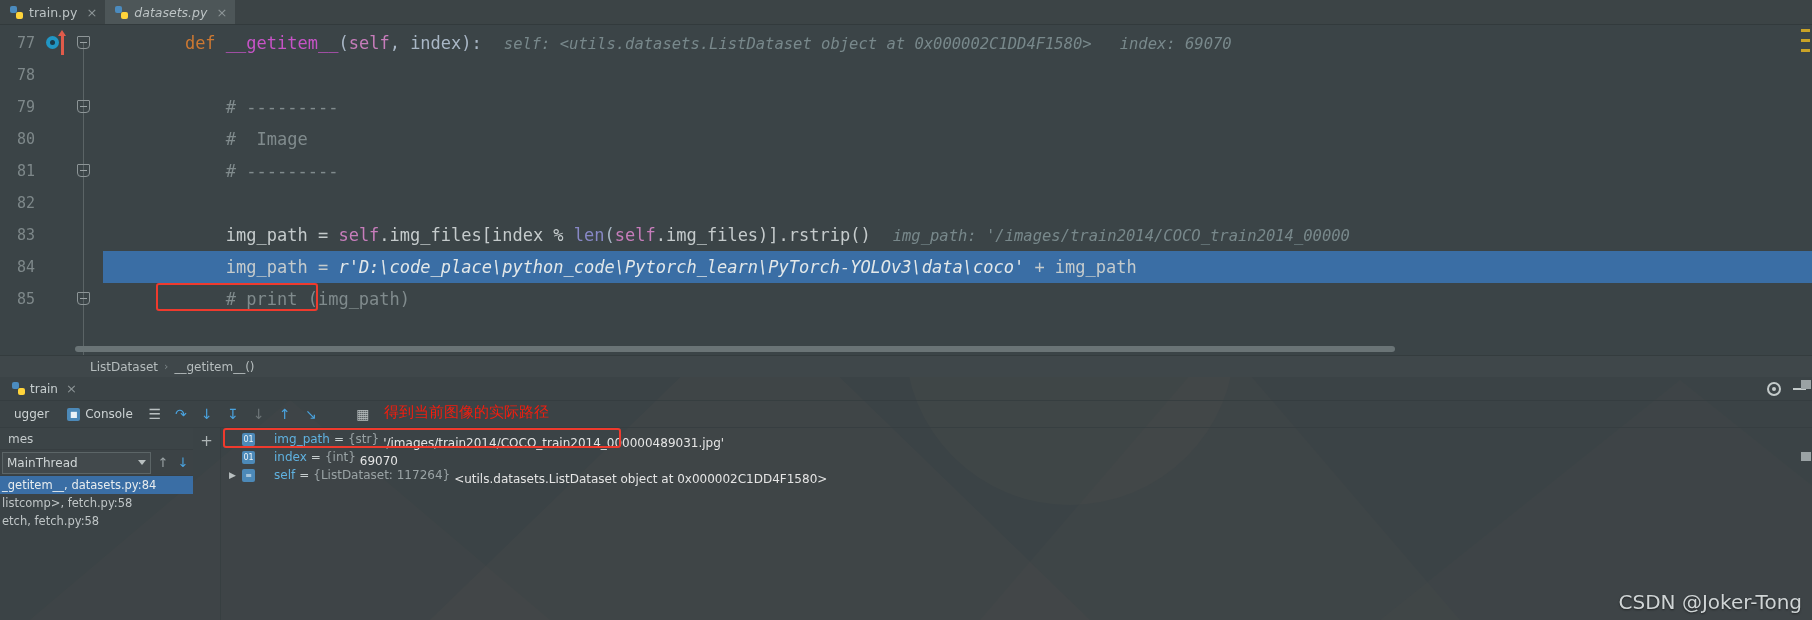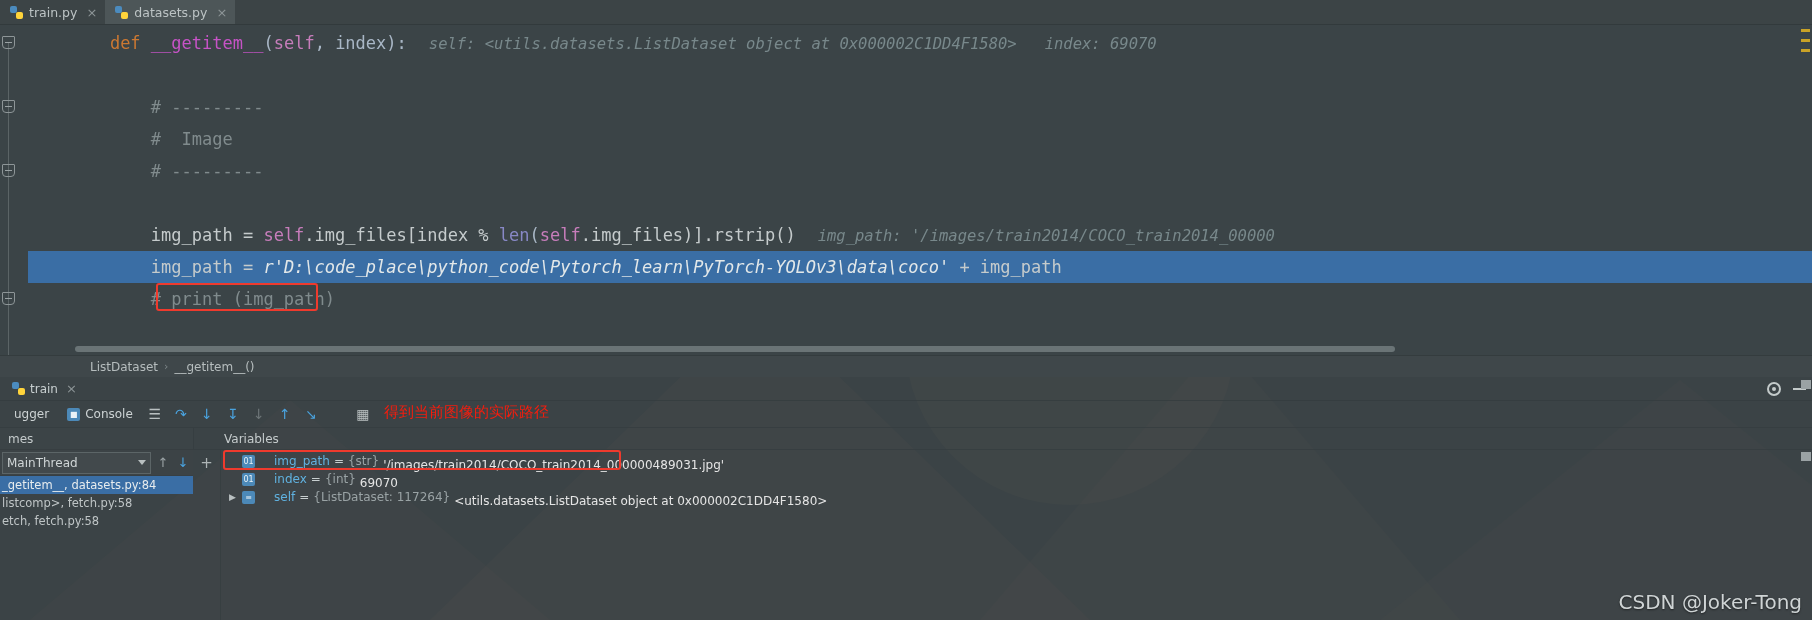--- a/index.html
+++ b/index.html
@@ -61,21 +61,21 @@
     border-bottom: 1px solid #323a3c;
   }
   .tab {
     display: flex; align-items: center; gap: 6px;
     padding: 0 8px 0 10px;
     font-size: 12.5px;
     color: #bcc3c4;
     position: relative;
     cursor: pointer;
   }
-  .tab.active { background: #4d5658; }
+  .tab.active { background: #4d5658; font-style: italic; }
   .tab.active::after {
     content: ""; position: absolute; left: 0; right: 0; top: 0;
     height: 2px; background: #4d5658;
   }
   .pyicon {
     width: 13px; height: 13px; position: relative; display: inline-block; flex: none;
   }
   .pyicon::before, .pyicon::after {
     content: ""; position: absolute; width: 7px; height: 7px; border-radius: 2px;
   }
@@ -347,20 +347,33 @@
       <span class="tabclose">×</span>
     </div>
     <div class="tab active">
       <span class="pyicon"></span>
       <span>datasets.py</span>
       <span class="tabclose">×</span>
     </div>
   </div>
 
   <div class="editor">
+    <div class="gutter" id="gutter">
+        <div class="ln" style="top: 9px;">77</div>
+        <div class="ln" style="top: 41px;">78</div>
+        <div class="ln" style="top: 73px;">79</div>
+        <div class="ln" style="top: 105px;">80</div>
+        <div class="ln" style="top: 137px;">81</div>
+        <div class="ln" style="top: 169px;">82</div>
+        <div class="ln" style="top: 201px;">83</div>
+        <div class="ln" style="top: 233px;">84</div>
+        <div class="ln" style="top: 265px;">85</div>
+        <div class="bpicon" style="top: 11px;"></div>
+        <div class="arrowup" style="top: 10px;"></div>
+      </div>
     <div class="foldcol" id="foldcol">
       <div class="foldline"></div>
     <div class="foldbox" style="top: 11px;"></div>
         <div class="foldbox" style="top: 75px;"></div>
         <div class="foldbox" style="top: 139px;"></div>
         <div class="foldbox" style="top: 267px;"></div>
       </div>
     <div class="codearea" id="codearea">
         <div class="cline" style="top: 2px;"><span class="tok-plain">        </span><span class="tok-kw">def </span><span class="tok-fn">__getitem__</span><span class="tok-punc">(</span><span class="tok-self">self</span><span class="tok-punc">, </span><span class="tok-punc">index</span><span class="tok-punc">):</span><span class="hint" style="margin-left: 22px;">self: &lt;utils.datasets.ListDataset object at 0x000002C1DD4F1580&gt;   index: 69070</span></div>
         <div class="cline" style="top: 34px;"></div>
@@ -440,21 +453,20 @@
           <span class="updn active">↓</span>
         </div>
         <div class="stack-list" id="frames-list">
             <div class="stack-row sel">_getitem__, datasets.py:84</div>
             <div class="stack-row">listcomp&gt;, fetch.py:58</div>
             <div class="stack-row">etch, fetch.py:58</div>
           </div>
       </div>
 
       <div class="dbg-right">
-        <div class="var-head">Variables</div>
         <div class="var-body">
           <div class="var-gutter">
             <span>+</span>
           </div>
           <div class="var-rows" id="var-rows">
             <div class="var-redbox"></div>
           <div class="var-row">
                 <span class="disc"></span>
                 <span class="varbadge">01</span>
                 <span class="vname">img_path</span>

